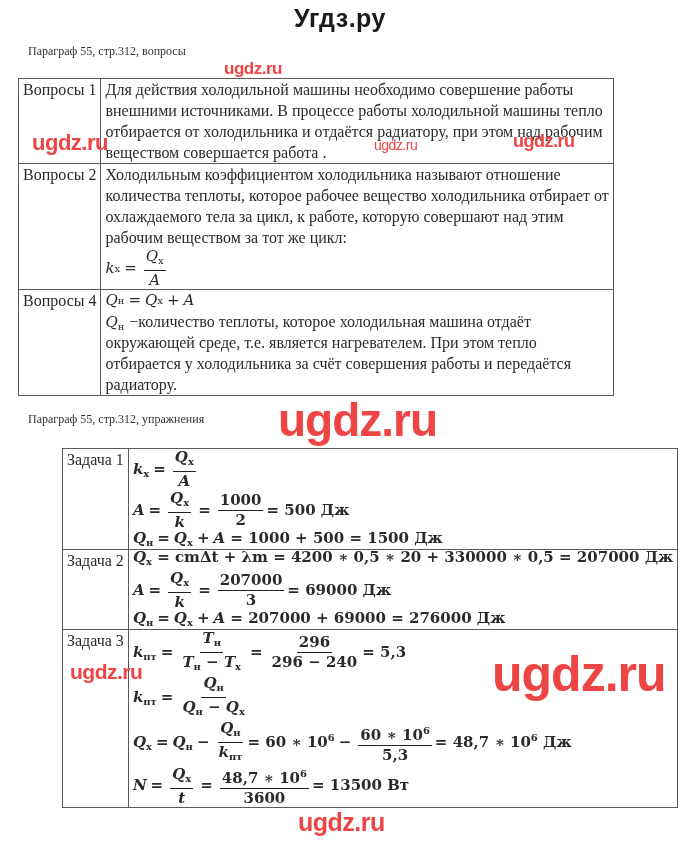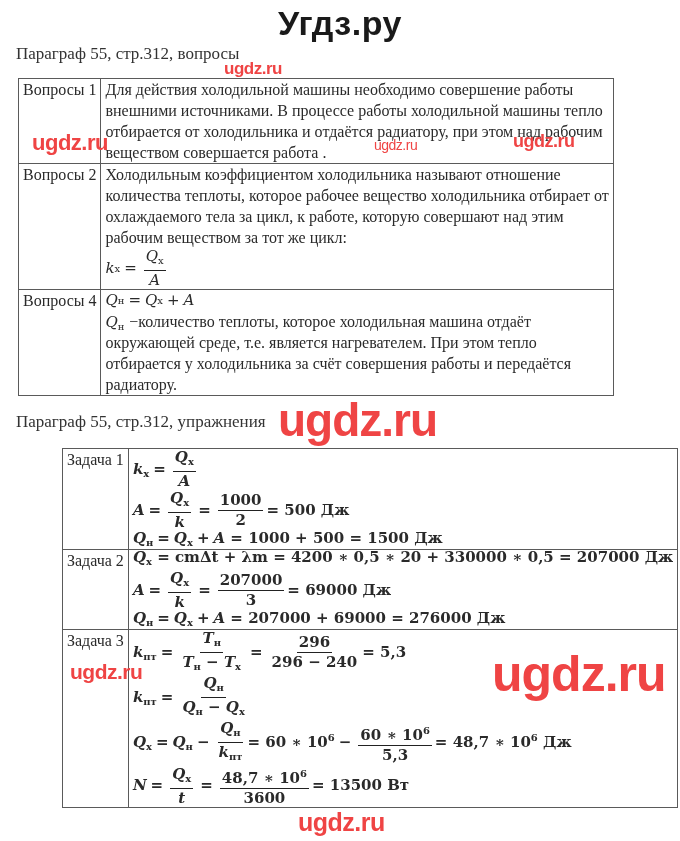--- a/index.html
+++ b/index.html
@@ -1,18 +1,18 @@
 <!DOCTYPE html>
 <html><head>
   <meta charset="utf-8">
   <style>
     html, body { margin: 0; padding: 0; background: #ffffff; }
     body { width: 680px; height: 841px; position: relative; overflow: hidden; font-family: "Liberation Serif", serif; color: #222; }
-    .site-title { position: absolute; left: 0; top: 4px; width: 680px; text-align: center; font-family: "Liberation Sans", sans-serif; font-weight: bold; font-size: 34px; color: #1a1a1a; letter-spacing: 0.5px; }
-    .section-heading { position: absolute; left: 16px; font-size: 17px; color: #333; white-space: nowrap; }
+    .site-title { position: absolute; left: 0; top: 4px; width: 680px; text-align: center; font-family: "Liberation Sans", sans-serif; font-weight: bold; font-size: 25px; color: #1a1a1a; letter-spacing: 0.5px; }
+    .section-heading { position: absolute; left: 28px; font-size: 12px; color: #333; white-space: nowrap; }
     table.doc { position: absolute; border-collapse: collapse; font-size: 16px; color: #2a2a2a; }
     table.doc td { border: 1.5px solid #5a5a5a; vertical-align: top; padding: 0 4px; line-height: 21px; }
     td.label { white-space: nowrap; }
     .text-line { display: block; white-space: nowrap; }
     .math { font-family: "DejaVu Serif", serif; font-size: 15px; white-space: nowrap; display: flex; align-items: center; line-height: 1; }
     .math i { font-style: italic; }
     .sub { font-size: 10px; vertical-align: -3px; font-style: normal; }
     .sup { font-size: 10px; vertical-align: 6px; }
     .frac { display: inline-flex; flex-direction: column; align-items: center; vertical-align: middle; margin: 0 3px; justify-content: space-between; }
     .frac .num { padding: 0 2px 1px; border-bottom: 1.2px solid #222; line-height: 17px; }

